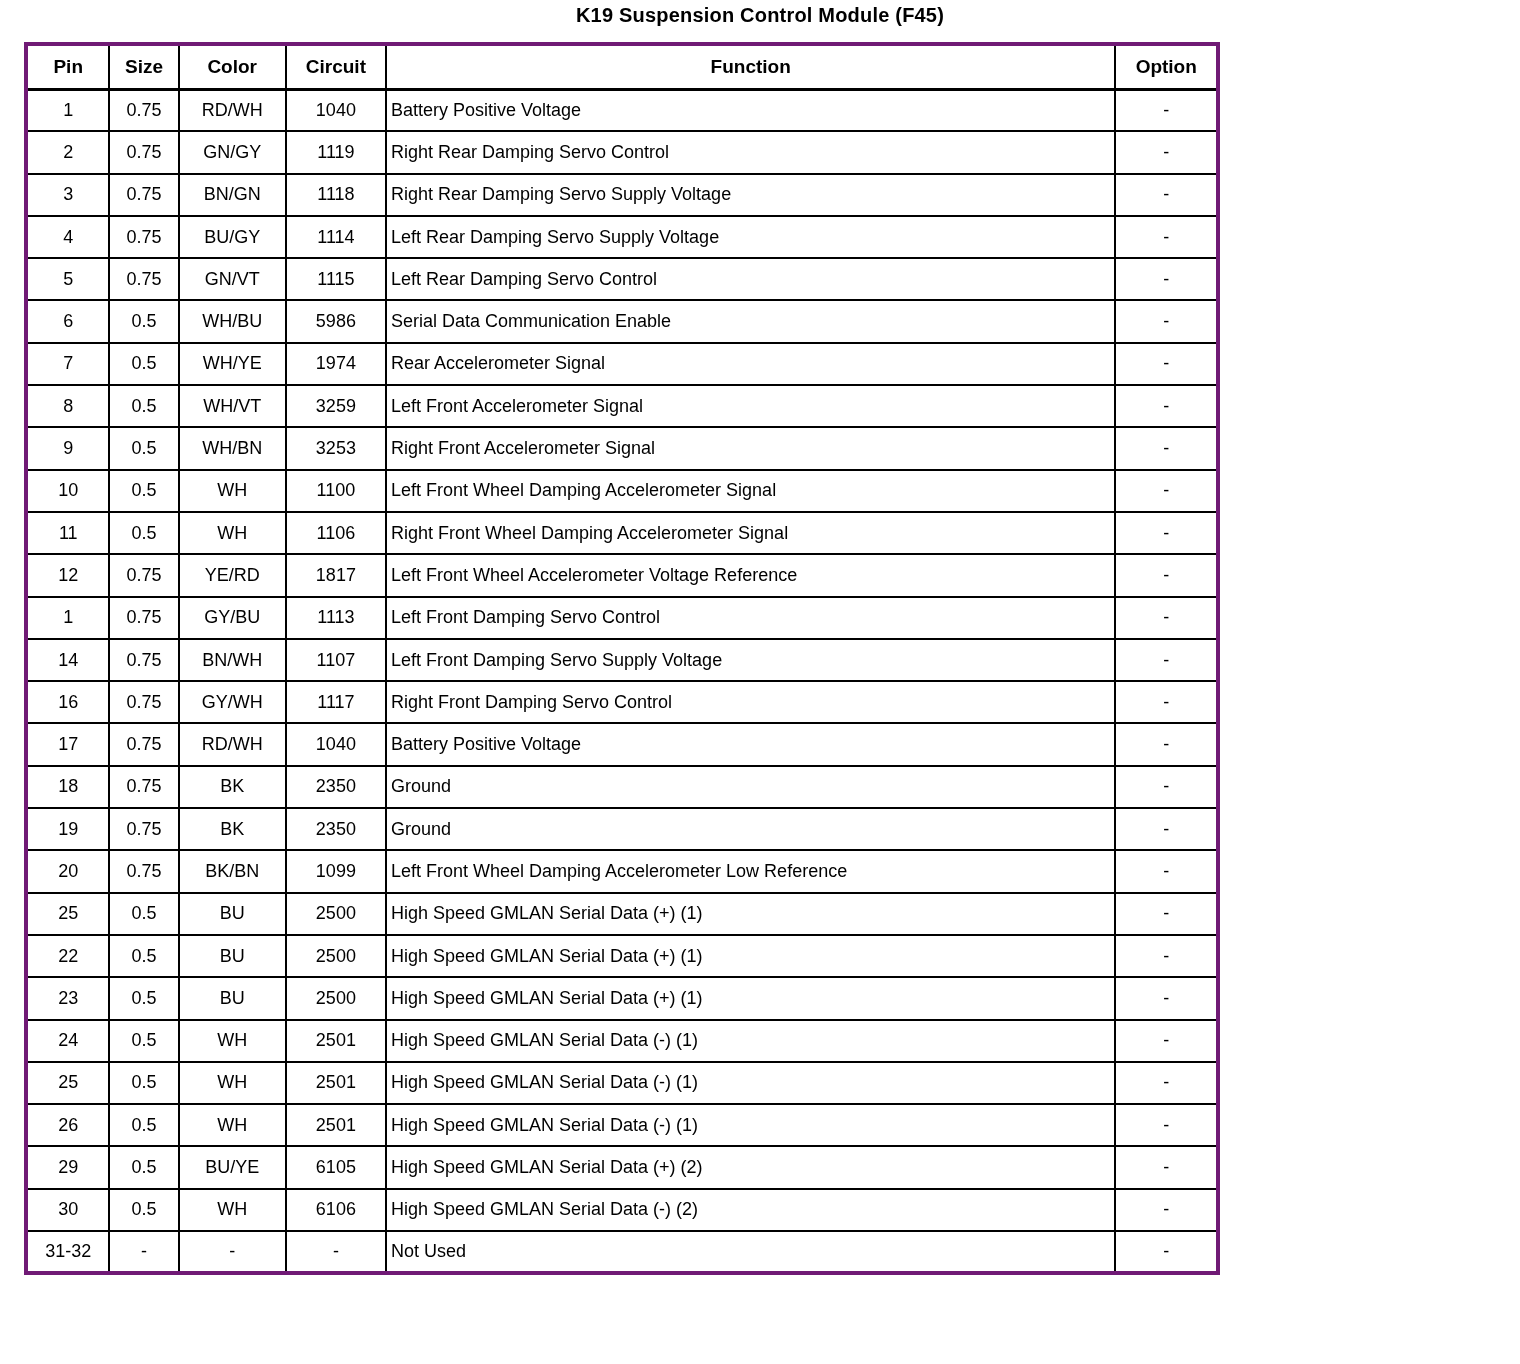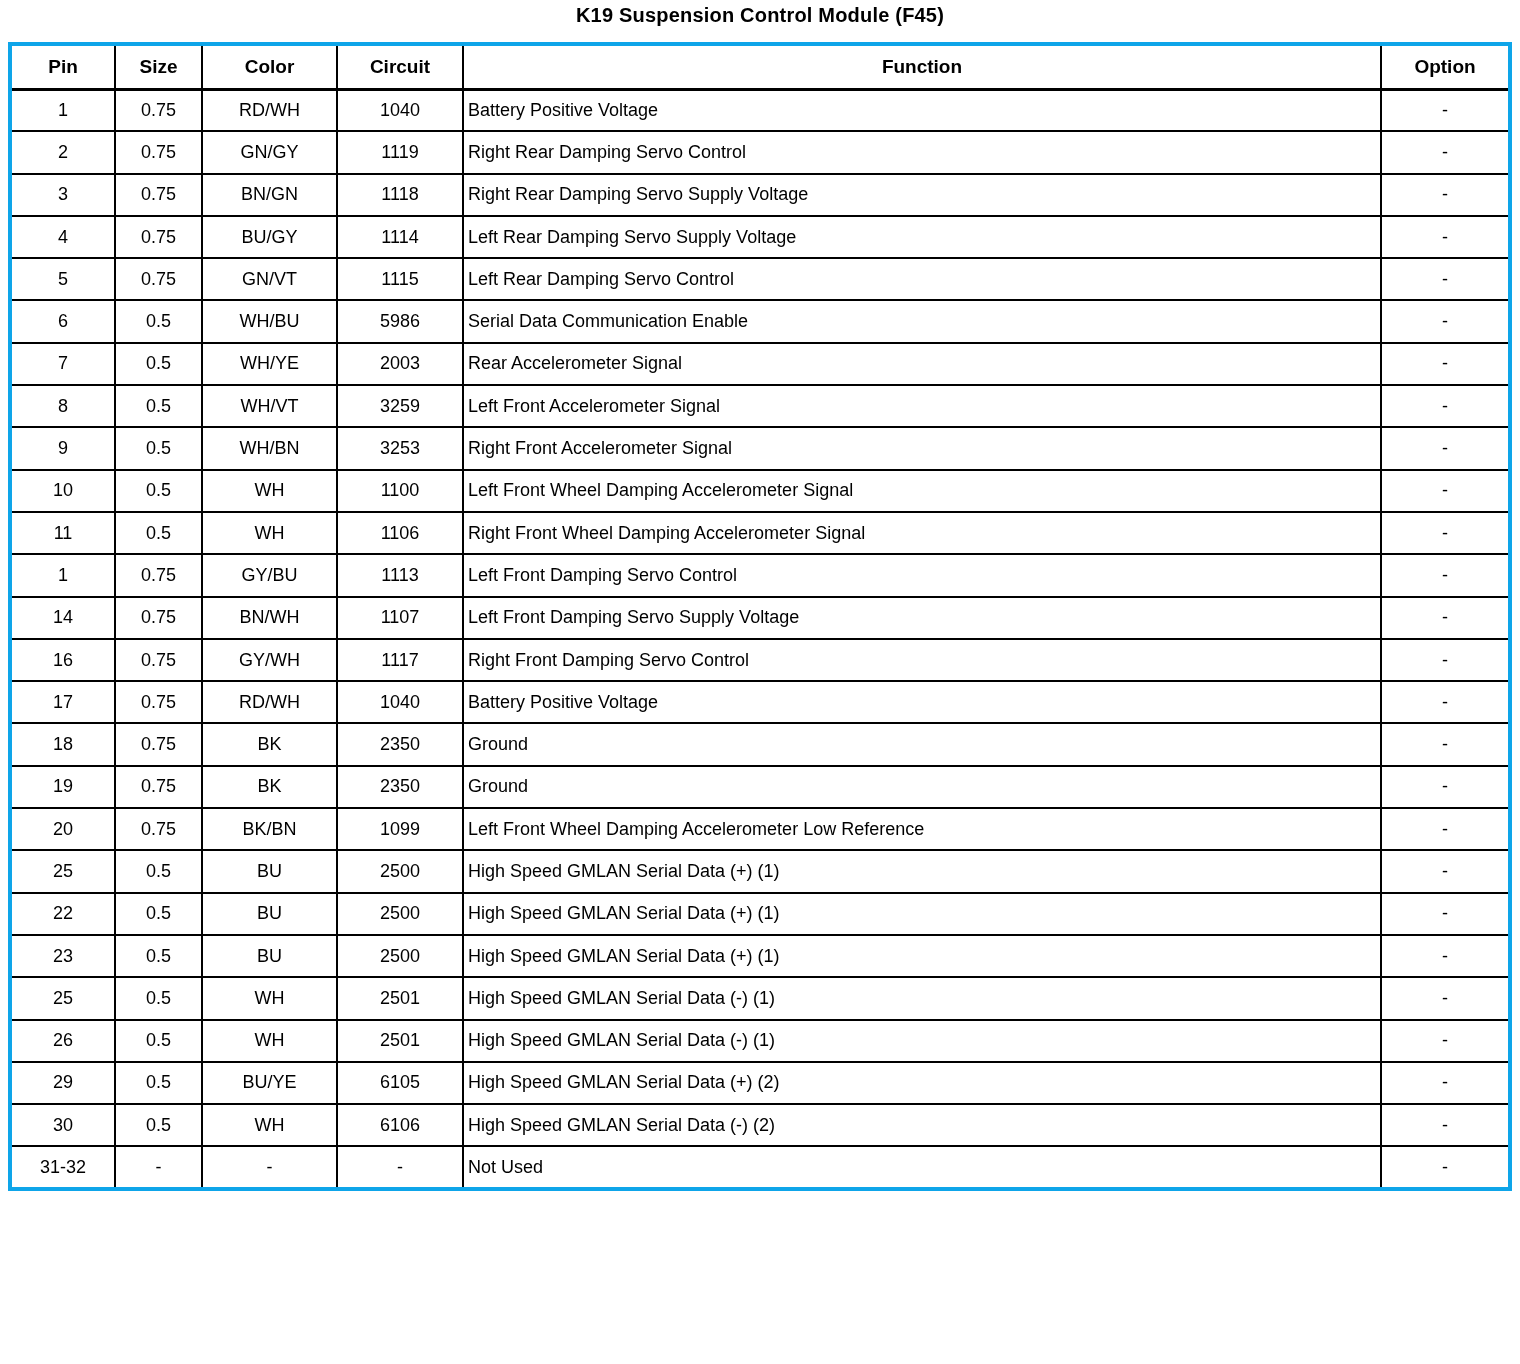--- a/index.html
+++ b/index.html
@@ -20,23 +20,23 @@
     padding: 4px 0 0 0;
     height: 38px;
     text-align: center;
     font-size: 20px;
     font-weight: bold;
     letter-spacing: 0.2px;
   }
   table.pinout {
     border-collapse: collapse;
     table-layout: fixed;
-    width: 1504px;
-    margin: 0 8px;
-    border: 4px solid #0ea5e9;
+    width: 1196px;
+    margin: 0 24px;
+    border: 4px solid #701a75;
   }
   table.pinout th,
   table.pinout td {
     border: 2px solid #000;
     font-size: 18px;
     padding: 0 4px;
     box-sizing: border-box;
     overflow: hidden;
     white-space: nowrap;
   }
@@ -128,21 +128,21 @@
           <td class="col-size">0.5</td>
           <td class="col-color">WH/BU</td>
           <td class="col-circuit">5986</td>
           <td class="col-function">Serial Data Communication Enable</td>
           <td class="col-option">-</td>
         </tr>
         <tr>
           <td class="col-pin">7</td>
           <td class="col-size">0.5</td>
           <td class="col-color">WH/YE</td>
-          <td class="col-circuit">2003</td>
+          <td class="col-circuit">1974</td>
           <td class="col-function">Rear Accelerometer Signal</td>
           <td class="col-option">-</td>
         </tr>
         <tr>
           <td class="col-pin">8</td>
           <td class="col-size">0.5</td>
           <td class="col-color">WH/VT</td>
           <td class="col-circuit">3259</td>
           <td class="col-function">Left Front Accelerometer Signal</td>
           <td class="col-option">-</td>
@@ -165,20 +165,28 @@
         </tr>
         <tr>
           <td class="col-pin">11</td>
           <td class="col-size">0.5</td>
           <td class="col-color">WH</td>
           <td class="col-circuit">1106</td>
           <td class="col-function">Right Front Wheel Damping Accelerometer Signal</td>
           <td class="col-option">-</td>
         </tr>
         <tr>
+          <td class="col-pin">12</td>
+          <td class="col-size">0.75</td>
+          <td class="col-color">YE/RD</td>
+          <td class="col-circuit">1817</td>
+          <td class="col-function">Left Front Wheel Accelerometer Voltage Reference</td>
+          <td class="col-option">-</td>
+        </tr>
+        <tr>
           <td class="col-pin">1</td>
           <td class="col-size">0.75</td>
           <td class="col-color">GY/BU</td>
           <td class="col-circuit">1113</td>
           <td class="col-function">Left Front Damping Servo Control</td>
           <td class="col-option">-</td>
         </tr>
         <tr>
           <td class="col-pin">14</td>
           <td class="col-size">0.75</td>
@@ -242,20 +250,28 @@
           <td class="col-circuit">2500</td>
           <td class="col-function">High Speed GMLAN Serial Data (+) (1)</td>
           <td class="col-option">-</td>
         </tr>
         <tr>
           <td class="col-pin">23</td>
           <td class="col-size">0.5</td>
           <td class="col-color">BU</td>
           <td class="col-circuit">2500</td>
           <td class="col-function">High Speed GMLAN Serial Data (+) (1)</td>
+          <td class="col-option">-</td>
+        </tr>
+        <tr>
+          <td class="col-pin">24</td>
+          <td class="col-size">0.5</td>
+          <td class="col-color">WH</td>
+          <td class="col-circuit">2501</td>
+          <td class="col-function">High Speed GMLAN Serial Data (-) (1)</td>
           <td class="col-option">-</td>
         </tr>
         <tr>
           <td class="col-pin">25</td>
           <td class="col-size">0.5</td>
           <td class="col-color">WH</td>
           <td class="col-circuit">2501</td>
           <td class="col-function">High Speed GMLAN Serial Data (-) (1)</td>
           <td class="col-option">-</td>
         </tr>

